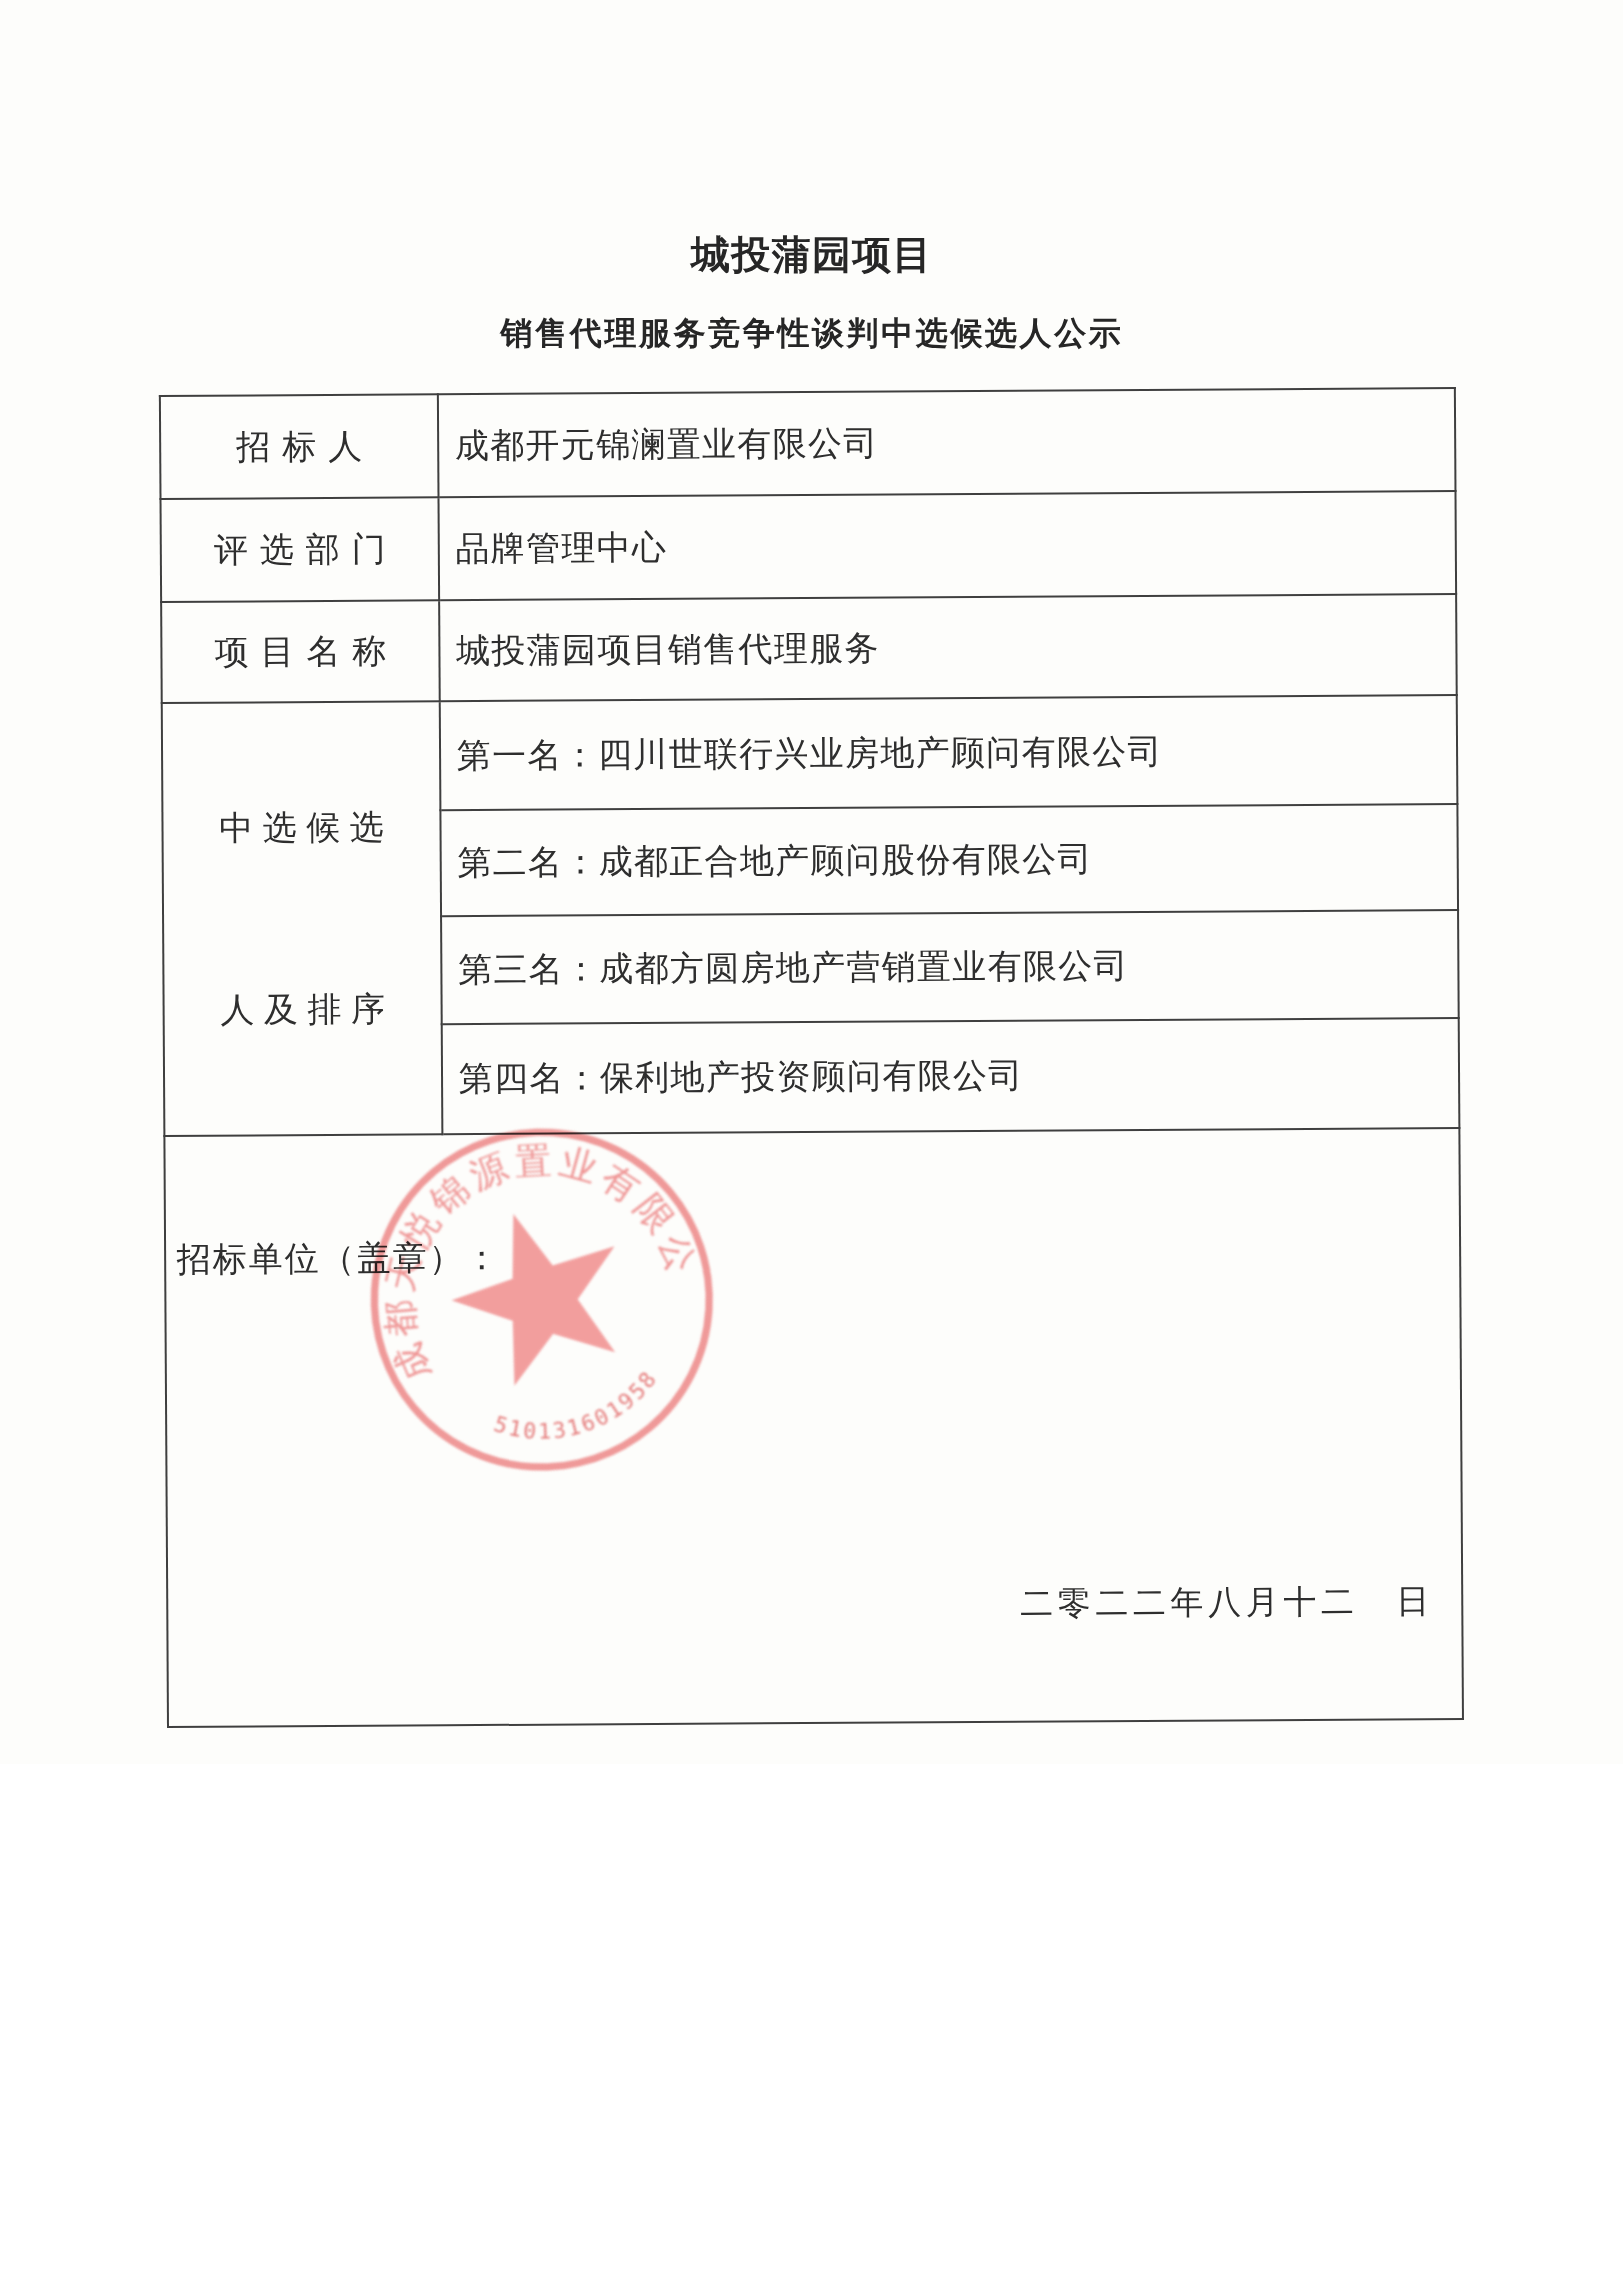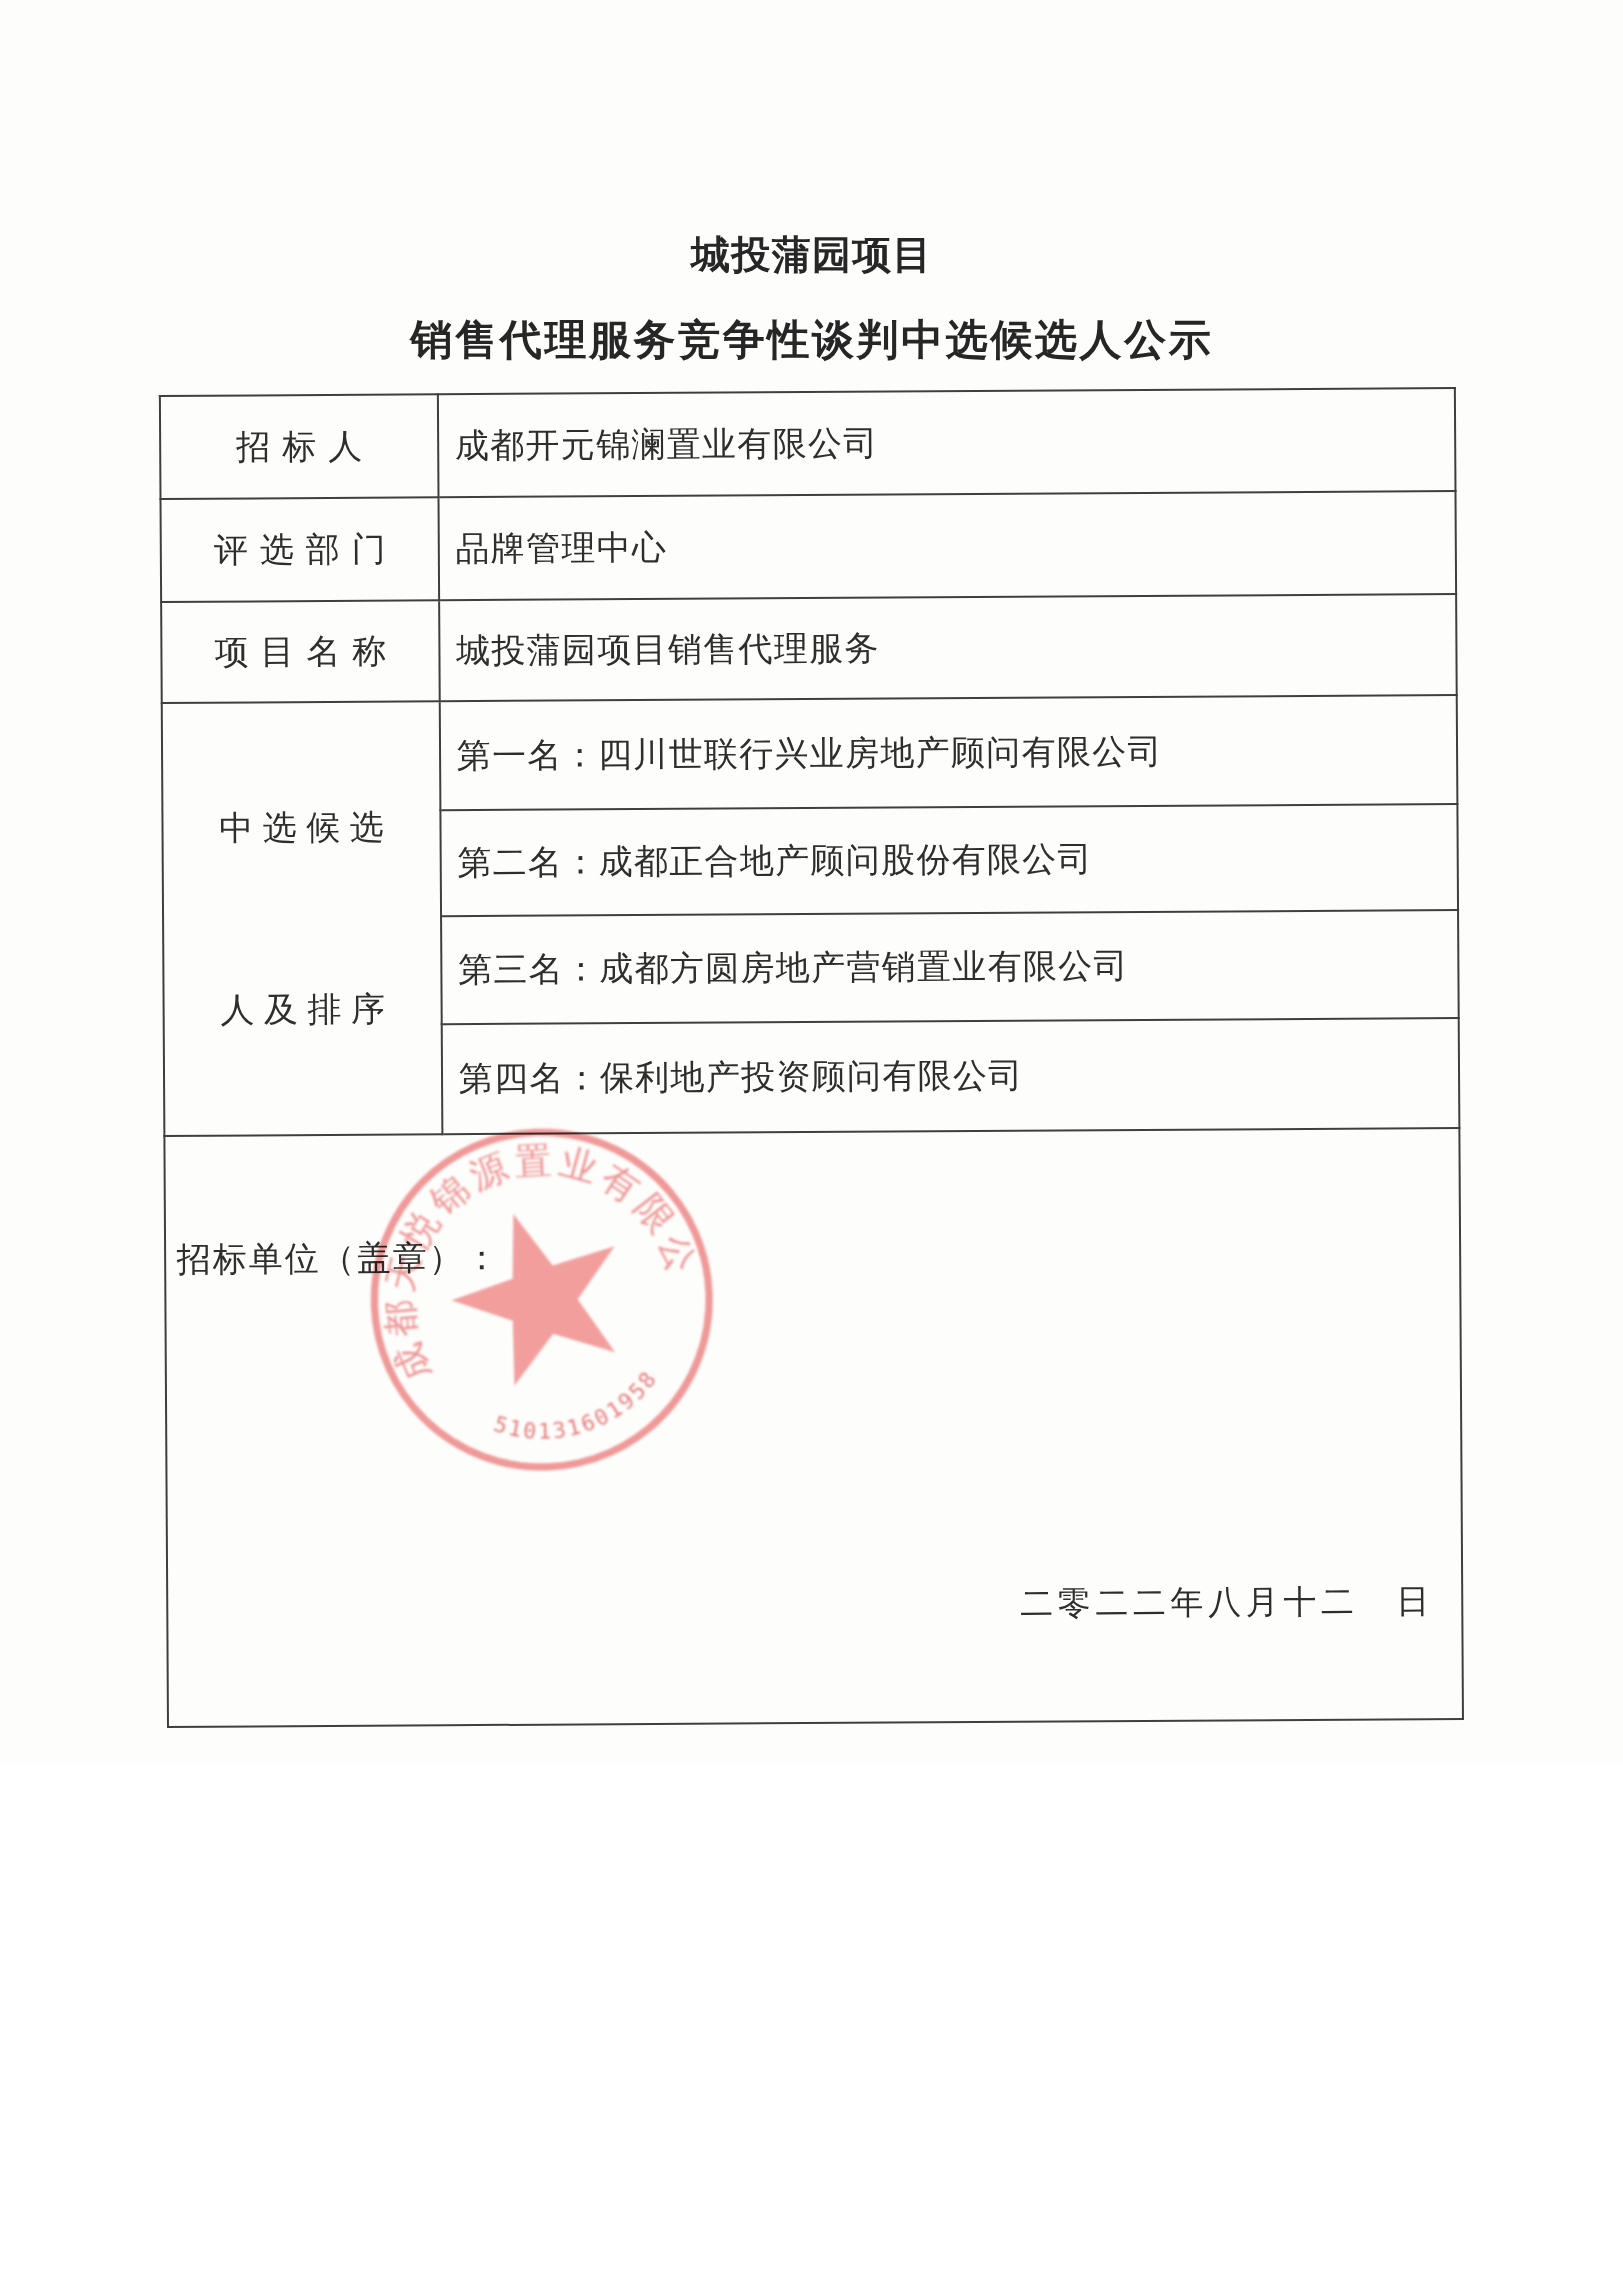--- a/index.html
+++ b/index.html
@@ -25,21 +25,21 @@
     font-family: "Liberation Serif", "DejaVu Serif", serif;
     font-weight: 700;
     font-size: 39px;
     letter-spacing: 1.3px;
     color: #262626;
     margin: 0 0 30px 0;
   }
   .title-line2 {
     font-family: Liberation Sans, sans-serif;
     font-weight: 700;
-    font-size: 42px;
+    font-size: 32px;
     letter-spacing: 2.6px;
     color: #262626;
     margin: 0;
   }
 
   
   table.doc-table {
     position: absolute;
     left: 167px;
     top: 391px;

